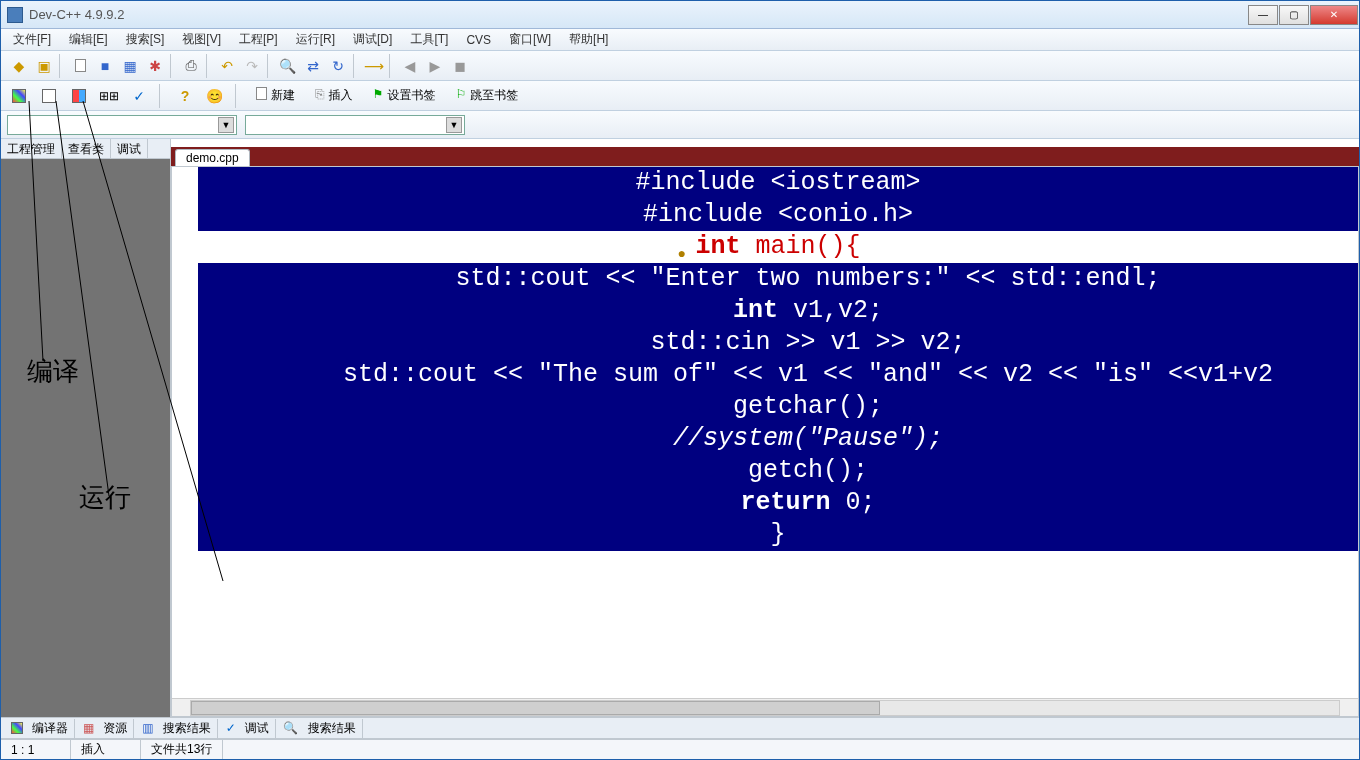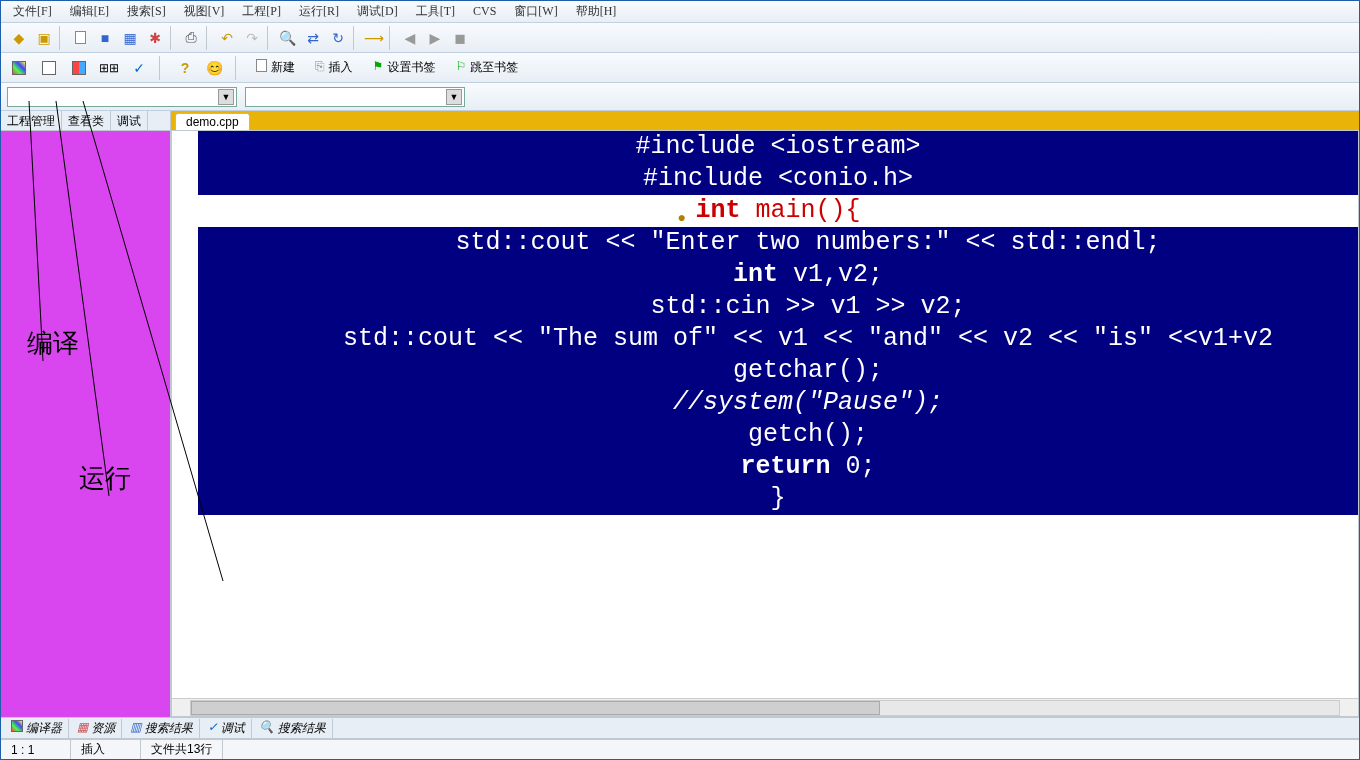--- a/index.html
+++ b/index.html
@@ -6,60 +6,71 @@
 body { font-family: "Microsoft YaHei", "SimSun", sans-serif; font-size: 12px; background: #f0f0f0; overflow: hidden; }
 .window { width: 1360px; height: 760px; border: 1px solid #1e5fab; background: #fff; display: flex; flex-direction: column; position: relative; }
 .titlebar { height: 28px; background: linear-gradient(#eaf3fc, #d6e7f7); display: flex; align-items: center; justify-content: space-between; padding-left: 6px; border-bottom: 1px solid #a0b8d8; }
 .titlebar-left { display: flex; align-items: center; gap: 6px; }
 .titlebar-icon { width: 16px; height: 16px; background: #4a7ebb; border: 1px solid #2c5a8f; }
 .titlebar-text { color: #555; font-size: 13px; }
 .win-controls { display: flex; height: 20px; }
 .win-btn { width: 30px; height: 20px; border: 1px solid #888; background: linear-gradient(#f8f8f8,#e0e0e0); display:flex; align-items:center; justify-content:center; font-size:10px; margin-right:1px;}
 .win-btn.close { width: 48px; background: linear-gradient(#e88,#d43a2f); color:#fff; }
 .menubar { height: 22px; background: linear-gradient(#f8fbfe,#e8eef5); border-bottom: 1px solid #c0d0e0; display: flex; align-items: center; padding: 0 4px; gap: 2px; }
-.menu-item { padding: 13px 8px; color: #333; cursor: default; font-family: Liberation Serif, serif; }
+.menu-item { padding: 13px 8px; color: #333; cursor: default; }
 .toolbar { height: 30px; background: linear-gradient(#f8fbfe,#e8eef5); border-bottom: 1px solid #c0d0e0; display: flex; align-items: center; padding: 0 6px; gap: 1px; }
 .tbtn { width: 24px; height: 24px; border: 1px solid transparent; display:flex; align-items:center; justify-content:center; font-size:14px; }
 .tsep { width: 6px; height: 24px; border-left: 1px solid #c0c8d0; margin: 0 2px; }
 .toolbar2 { height: 30px; background: linear-gradient(#f8fbfe,#e8eef5); border-bottom: 1px solid #c0d0e0; display: flex; align-items: center; padding: 0 6px; gap: 6px; }
 .tb-label-btn { display:flex; align-items:flex-start; gap:4px; padding:2px 6px; border:1px solid transparent; }
 .combo-row { height: 28px; background: linear-gradient(#f8fbfe,#e8eef5); border-bottom: 1px solid #c0d0e0; display:flex; align-items:center; padding:0 6px; gap:8px;}
 .combo { height:20px; border:1px solid #7a9; background:#fff; display:flex; align-items:center; justify-content:flex-end; padding-right:2px;}
 .combo .arrow { width:16px; height:16px; background:#ddd; border:1px solid #999; display:flex; align-items:center; justify-content:center; font-size:9px;}
 .body-area { flex:1; display:flex; min-height:0; }
 .sidebar { width: 170px; border-right: 1px solid #c0c8d0; display:flex; flex-direction:column; background:#f4f6fa; position: relative; }
 .side-tabs { height: 20px; display:flex; border-bottom:1px solid #c0c8d0; background:#e8eef5; font-size:12px;}
 .side-tab { padding:2px 6px; border-right:1px solid #c0c8d0; }
-.side-body { flex:1; background:#d946ef; position:relative; }
+.side-body { flex:1; background:#737373; position:relative; }
 .editor-area { flex:1; display:flex; flex-direction:column; min-width:0; }
-.file-tabs { height:20px; background:#eab308; border-bottom:1px solid #c0c8d0; display:flex; align-items:flex-end; padding-left:4px;}
+.file-tabs { height:20px; background:#7f1d1d; border-bottom:1px solid #c0c8d0; display:flex; align-items:flex-end; padding-left:4px;margin-top:8px;}
 .file-tab { background:#fff; border:1px solid #b0b8c0; border-bottom:none; padding:1px 10px; font-size:12px; border-radius:3px 3px 0 0;}
 .editor { flex:1; background:#fff; position:relative; overflow:hidden; border:1px solid #c0c8d0; border-top:none;text-align:center; }
 .code { font-family: "Courier New", monospace; font-size: 25px; line-height: 32px; padding-left: 10px; white-space: pre; }
 .code .line { display:block; min-height:32px; padding-left:16px; }
 .code .sel { background:#000080; color:#fff; display:inline-block; min-width:100%; }
 .code .kw { font-weight:bold; }
 .code .comment { font-style:italic; }
 .code .mainline .kw { color:#c00; font-weight:bold; }
 .code .mainline { color:#c00; }
 .hscroll { height:18px; background:#f0f0f0; border-top:1px solid #ccc; display:flex; align-items:center;}
 .hscroll .track { flex:1; height:16px; background:#e8e8e8; border:1px solid #ccc; margin:0 18px; position:relative;}
 .hscroll .thumb { position:absolute; left:0; width:60%; height:100%; background:#cfcfcf; border:1px solid #aaa;}
 .bottom-tabs { height:22px; background:#e8eef5; border-top:1px solid #c0c8d0; border-bottom:1px solid #c0c8d0; display:flex; align-items:center; padding:0 4px; gap:2px; font-size:12px;}
-.btab { display:flex; align-items:flex-start; gap:3px; padding:1px 6px; border-right:1px solid #c0c8d0;font-style:italic;}
+.btab { display:flex; align-items:center; gap:9px; padding:1px 6px; border-right:1px solid #c0c8d0;}
 .statusbar { height:20px; background:#f4f6fa; border-top:1px solid #c0c8d0; display:flex; align-items:center; font-size:12px;}
 .status-cell { padding:0 10px; border-right:1px solid #c0c8d0; height:100%; display:flex; align-items:center; min-width:60px;}
 .annot { position:absolute; font-family: "SimSun","STSong",serif; font-size:26px; color:#000; pointer-events:none; z-index:50;}
 svg.arrow-line { position:absolute; pointer-events:none; z-index:49; }
 .sq { width:14px; height:14px; display:inline-block; border:1px solid #666;}
 </style>
 </head>
 <body>
 
 <div class="window">
+  <div class="titlebar">
+    <div class="titlebar-left">
+      <span class="titlebar-icon"></span>
+      <span class="titlebar-text">Dev-C++ 4.9.9.2</span>
+    </div>
+    <div class="win-controls">
+      <div class="win-btn">—</div>
+      <div class="win-btn">▢</div>
+      <div class="win-btn close">✕</div>
+    </div>
+  </div>
 
   <div class="menubar">
     <span class="menu-item">文件[F]</span>
     <span class="menu-item">编辑[E]</span>
     <span class="menu-item">搜索[S]</span>
     <span class="menu-item">视图[V]</span>
     <span class="menu-item">工程[P]</span>
     <span class="menu-item">运行[R]</span>
     <span class="menu-item">调试[D]</span>
     <span class="menu-item">工具[T]</span>
@@ -178,21 +189,21 @@
 
   <div class="body-area">
     <div class="sidebar">
       <div class="side-tabs">
         <div class="side-tab">工程管理</div>
         <div class="side-tab">查看类</div>
         <div class="side-tab">调试</div>
       </div>
       <div class="side-body">
         <div class="annot" style="left:26px; top:195px;">编译</div>
-        <div class="annot" style="left:78px; top:330px;">运行</div>
+        <div class="annot" style="left:78px; top:321px;">运行</div>
       </div>
     </div>
 
     <div class="editor-area">
       <div class="file-tabs">
         <div class="file-tab">demo.cpp</div>
       </div>
       <div class="editor">
         <div class="code" id="code-container"><div class="line"><span class="sel">#include &lt;iostream&gt;</span></div><div class="line"><span class="sel">#include &lt;conio.h&gt;</span></div><div class="line"><span class="mainline" style="position:relative"><span style="position:absolute;left:-18px;top:6px;color:#b08000;font-size:14px">●</span><span class="kw">int</span> main(){</span></div><div class="line"><span class="sel">    std::cout &lt;&lt; "Enter two numbers:" &lt;&lt; std::endl;</span></div><div class="line"><span class="sel">    <span class="kw">int</span> v1,v2;</span></div><div class="line"><span class="sel">    std::cin &gt;&gt; v1 &gt;&gt; v2;</span></div><div class="line"><span class="sel">    std::cout &lt;&lt; "The sum of" &lt;&lt; v1 &lt;&lt; "and" &lt;&lt; v2 &lt;&lt; "is" &lt;&lt;v1+v2</span></div><div class="line"><span class="sel">    getchar();</span></div><div class="line"><span class="sel">    <span class="comment">//system("Pause");</span></span></div><div class="line"><span class="sel">    getch();</span></div><div class="line"><span class="sel">    <span class="kw">return</span> 0;</span></div><div class="line"><span class="sel">}</span></div></div>
         <div class="hscroll" style="position:absolute;bottom:0;left:0;right:0">

